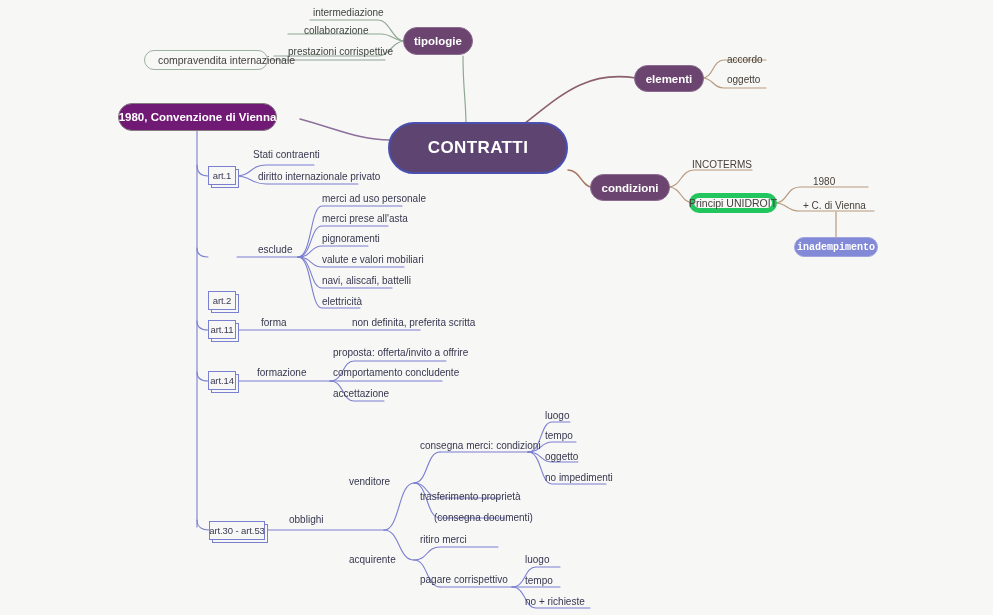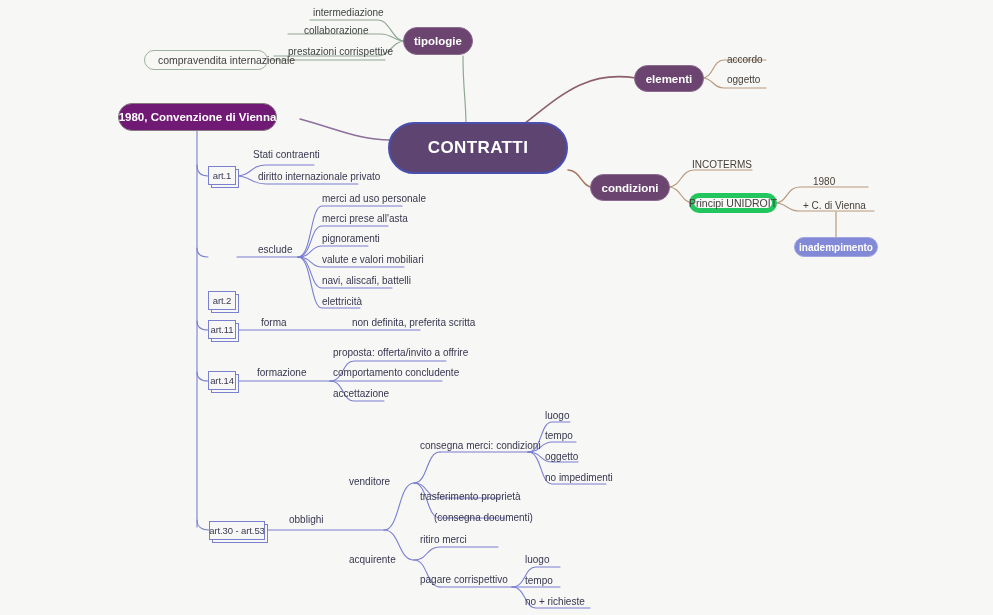--- a/index.html
+++ b/index.html
@@ -239,21 +239,21 @@
   </div>
   <div class="node opill tan" style="left:689px; top:193px; width:88px; height:20px;">
     <span>Principi UNIDROIT</span>
   </div>
   <div class="node lbl c-tan" style="left:813px; top:176px;">
     <span>1980</span>
   </div>
   <div class="node lbl c-tan" style="left:803px; top:200px;">
     <span>+ C. di Vienna</span>
   </div>
-  <div class="node pill blue" style="left:794px; top:237px; width:84px; height:20px; font-size:10px;">
+  <div class="node pill blue" style="left:794px; top:237px; width:84px; height:20px; font-size:10px;font-family:Liberation Mono, monospace;">
     <span>inadempimento</span>
   </div>
 
   <div class="node pill gray" style="left:118px; top:103px; width:159px; height:28px;">
     <span>1980, Convenzione di Vienna</span>
   </div>
 
   <div class="node artbox" style="left:208px; top:166px; width:28px; height:19px;">
     <span>art.1</span>
   </div>

